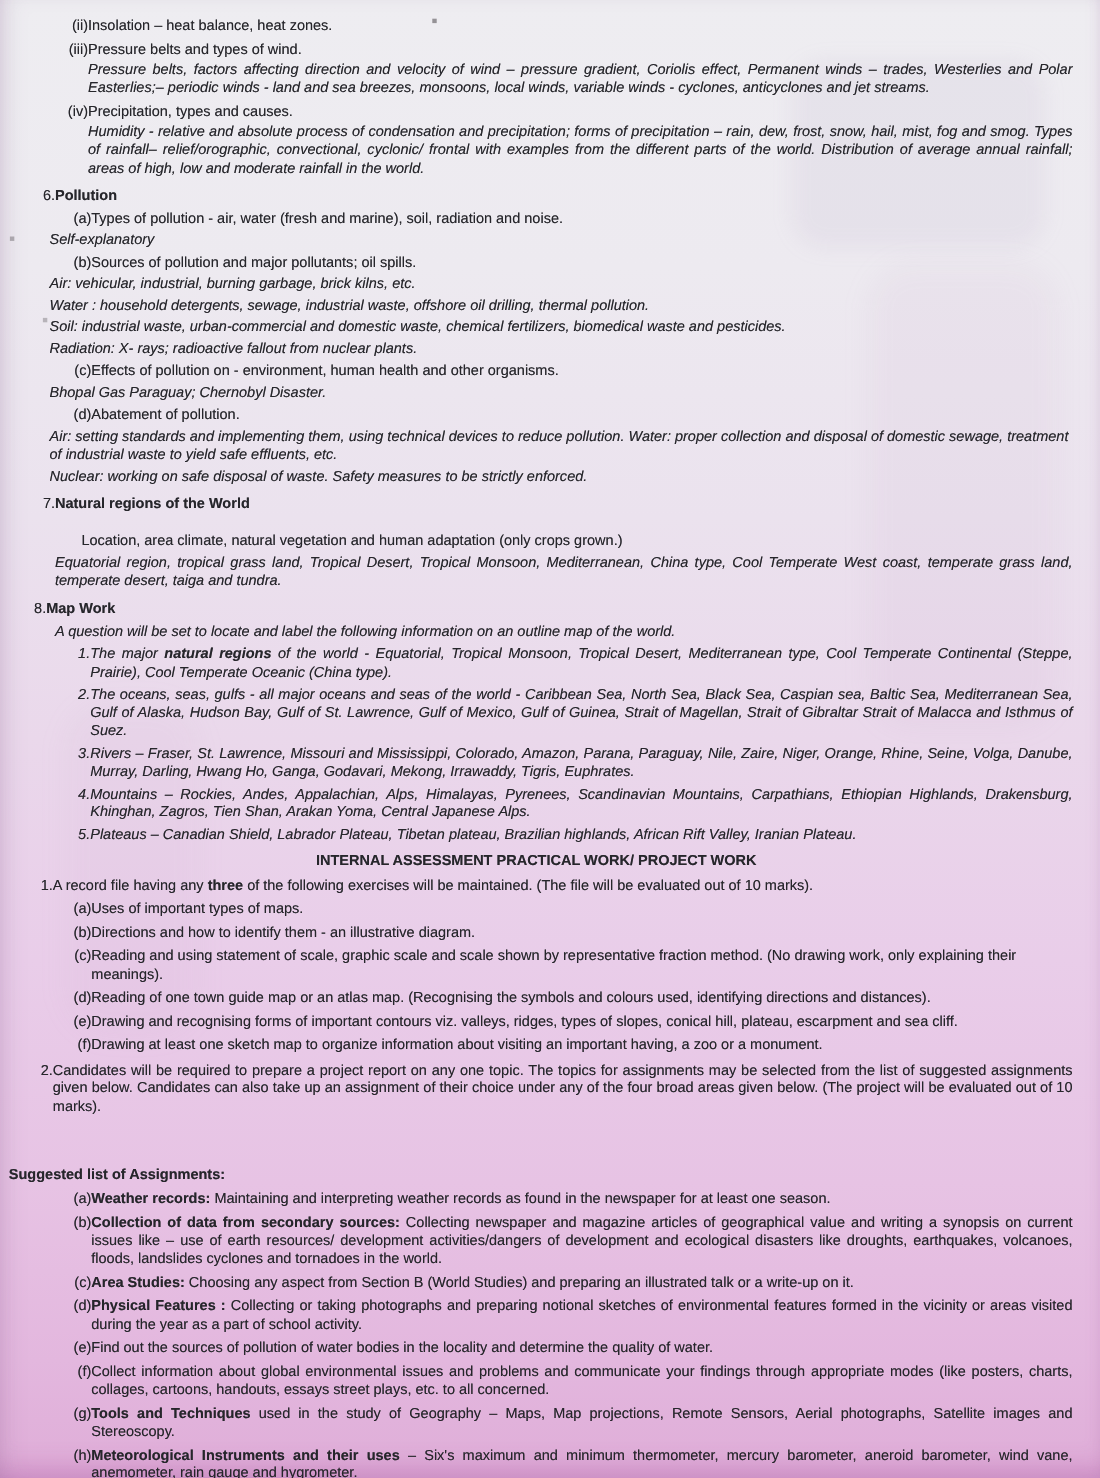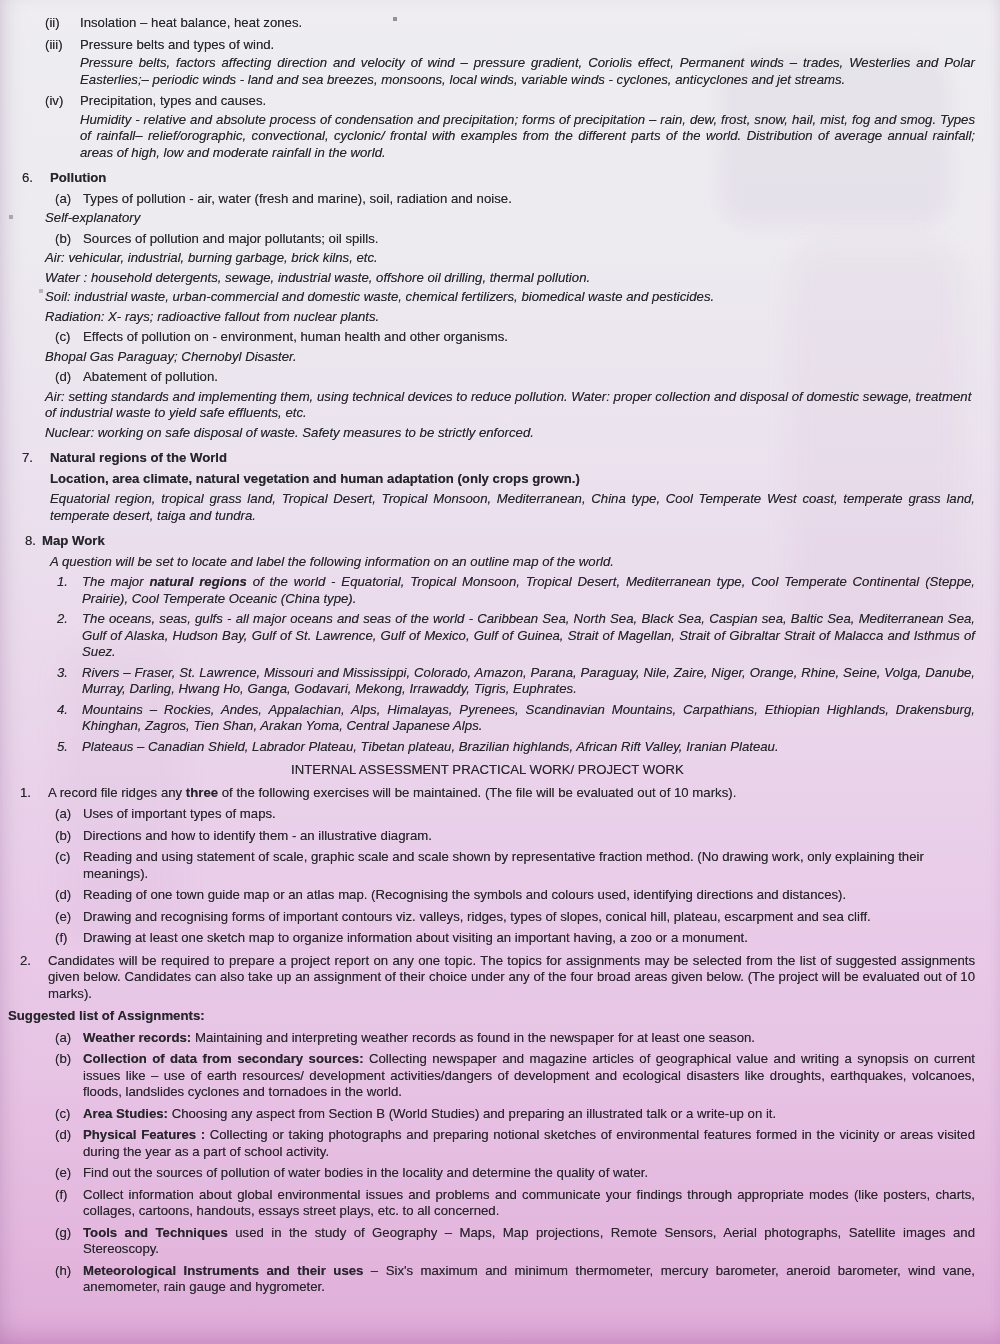--- a/index.html
+++ b/index.html
@@ -10,54 +10,54 @@
       #eeedf1 0%, #edeaf0 18%, #ebe2ee 35%, #ead8eb 50%,
       #e9cde9 65%, #e7c3e4 80%, #e3b7de 92%, #dfadd8 100%);
     box-shadow:inset 14px 0 26px -16px rgba(120,90,130,.28),
                inset 0 -20px 22px -10px rgba(160,70,150,.28),
                inset -6px 0 14px -10px rgba(140,100,150,.18);
     color:#26262b;
     font-size:13.2px;line-height:16.5px;
   }
   .doc{position:relative;padding:10px 25px 0 0;}
   .row{display:flex;align-items:flex-start;}
-  .lbl{flex:0 0 auto;}
+  .lbl{flex:0 0 auto;text-align:right;}
   .body{flex:1;min-width:0;}
   b{font-weight:700;}
   .txt-shadow{text-shadow:0 0 .4px rgba(40,40,45,.55);}
 
   
   .t-r  {padding-left:45px;margin-top:5px;}
   .t-r  .lbl{width:35px;}
   .t-ri {padding-left:80px;margin:2px 0 3px;font-style:italic;}
   .t-ri .body{text-align:justify;}
   .t-h  {padding-left:22px;margin-top:9px;}
   .t-h  .lbl{width:28px;}
   .t-h  .body{font-weight:700;}
   .t-a  {padding-left:55px;margin-top:4px;}
   .t-a  .lbl{width:28px;}
   .t-ai {padding-left:45px;margin-top:3px;font-style:italic;}
-  .t-p  {padding-left:50px;margin-top:4px;font-weight:bold;}
+  .t-p  {padding-left:74px;margin-top:16px;}
   .t-pi {padding-left:50px;margin-top:4px;font-style:italic;}
   .t-pi .body{text-align:justify;}
   .t-g  {padding-left:25px;margin-top:9px;}
   .t-g  .lbl{width:17px;}
   .t-g  .body{font-weight:700;}
   .t-n  {padding-left:57px;margin-top:4px;font-style:italic;}
   .t-n  .lbl{width:25px;}
   .t-n  .body{text-align:justify;}
   .t-c  {margin:7px 0 3px;}
-  .t-c  .body{text-align:center;font-weight:400;}
+  .t-c  .body{text-align:center;font-weight:700;}
   .t-t  {padding-left:20px;margin-top:6px;}
   .t-t  .lbl{width:28px;}
   .t-t  .body{text-align:justify;}
   .t-a2 {padding-left:55px;margin-top:5px;}
   .t-a2 .lbl{width:28px;}
   .t-b  {padding-left:8px;margin-top:6px;}
-  .t-b  .body{font-weight:700;}
+  .t-b  .body{font-weight:700;margin-top:40px;}
   .t-al {padding-left:55px;margin-top:5px;}
   .t-al .lbl{width:28px;}
   .t-al .body{text-align:justify;}
 
   
   .artifact{position:absolute;pointer-events:none;}
   .ghost1{left:720px;top:55px;width:230px;height:170px;background:rgba(165,150,185,.10);filter:blur(9px);border-radius:30px;}
   .ghost2{left:790px;top:240px;width:170px;height:420px;background:rgba(190,150,190,.08);filter:blur(12px);border-radius:40px;}
   .ghost3{left:60px;top:640px;width:120px;height:300px;background:rgba(200,150,195,.07);filter:blur(12px);border-radius:40px;}
   .speck{left:0;top:0;width:2px;height:2px;background:transparent;
@@ -186,21 +186,21 @@
       <div class="row t-n">
     <span class="lbl">5.</span>
     <span class="body"><span class="txt">Plateaus – Canadian Shield, Labrador Plateau, Tibetan plateau, Brazilian highlands, African Rift Valley, Iranian Plateau.</span></span>
   </div>
       <div class="row t-c">
 
     <span class="body"><span class="txt">INTERNAL ASSESSMENT PRACTICAL WORK/ PROJECT WORK</span></span>
   </div>
       <div class="row t-t">
     <span class="lbl">1.</span>
-    <span class="body"><span class="pre">A record file ridges any </span><b class="bld">three</b><span class="txt"> of the following exercises will be maintained. (The file will be evaluated out of 10 marks).</span></span>
+    <span class="body"><span class="pre">A record file having any </span><b class="bld">three</b><span class="txt"> of the following exercises will be maintained. (The file will be evaluated out of 10 marks).</span></span>
   </div>
       <div class="row t-a2">
     <span class="lbl">(a)</span>
     <span class="body"><span class="txt">Uses of important types of maps.</span></span>
   </div>
       <div class="row t-a2">
     <span class="lbl">(b)</span>
     <span class="body"><span class="txt">Directions and how to identify them - an illustrative diagram.</span></span>
   </div>
       <div class="row t-a2">

